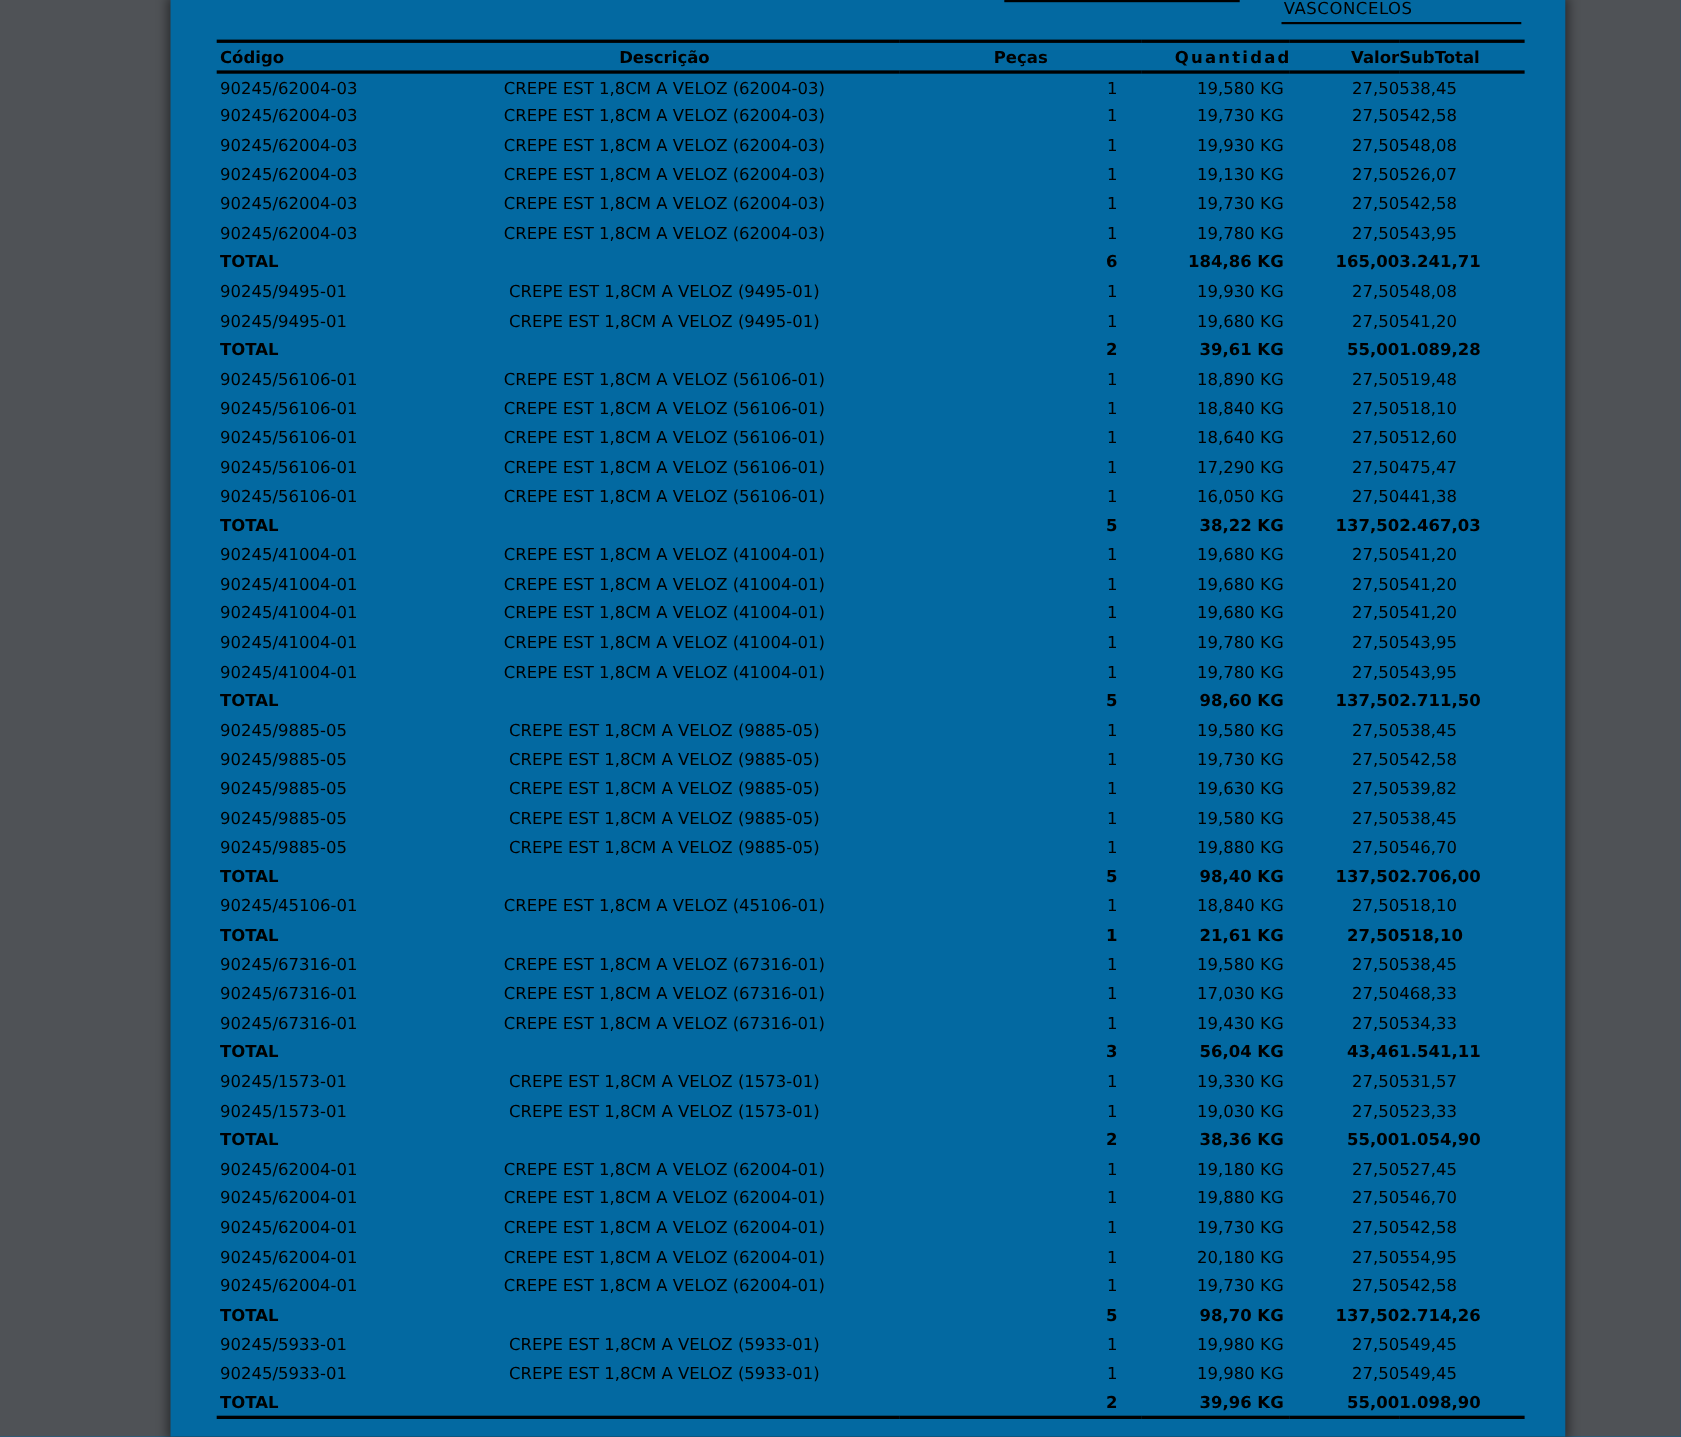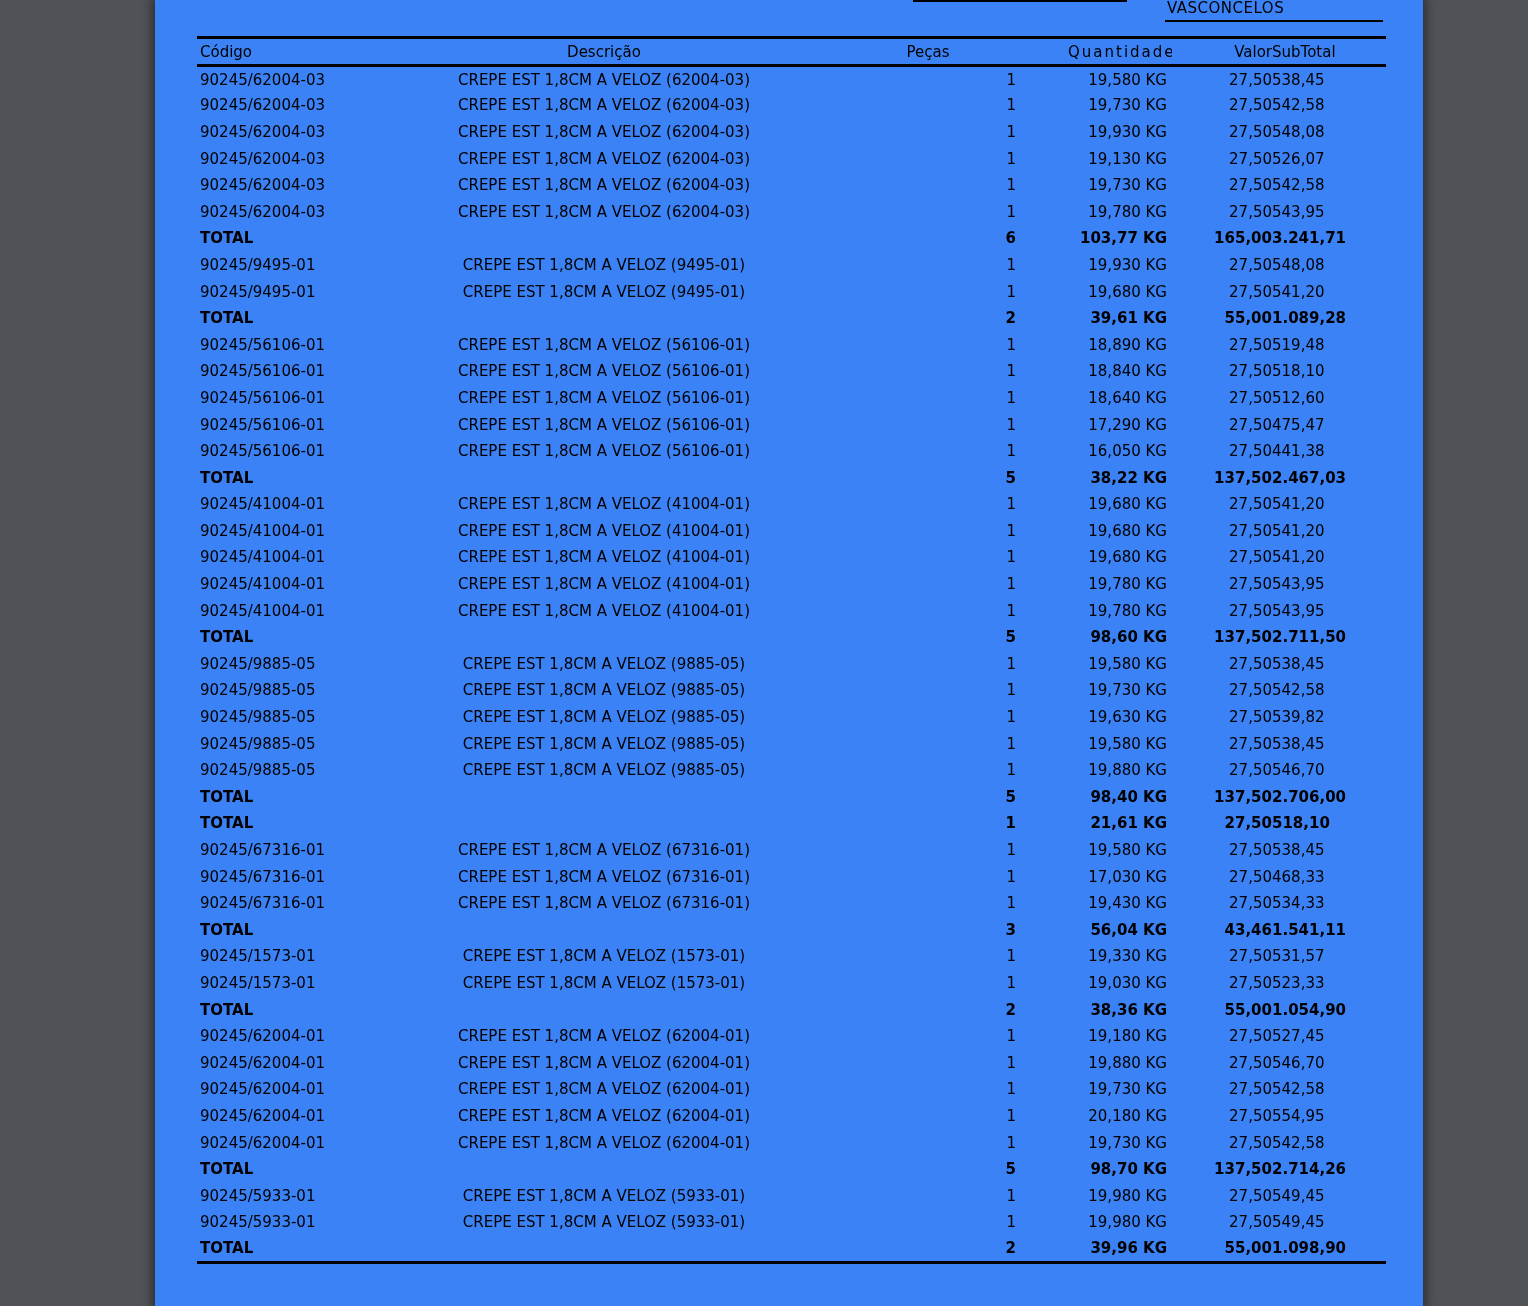--- a/index.html
+++ b/index.html
@@ -8,21 +8,21 @@
     position:relative;
     background:#4f5256;
     overflow:hidden;
     font-family:"DejaVu Sans", sans-serif;
     color:#000;
   }
   .page {
     position:absolute;
     left:155px; top:0;
     width:1268px; height:1306px;
-    background:#3b82f6;
+    background:#0369a1;
     box-shadow:0 0 9px 3px rgba(0,0,0,0.45);
     padding-left:12px;
   }
   .top-partial-rule {
     position:absolute;
     left:758px; top:0;
     width:214px; height:2px;
     background:#000;
   }
   .brand {
@@ -49,21 +49,21 @@
     border-bottom:3px solid #000;
   }
   col.w-codigo   { width:193px; }
   col.w-desc     { width:428px; }
   col.w-pecas    { width:220px; }
   col.w-qtd      { width:134px; }
   col.w-valor    { width:100px; }
   col.w-sub      { width:114px; }
 
   thead tr { height:28px; border-bottom:3px solid #000; }
-  thead th { font-weight:normal; vertical-align:middle; white-space:nowrap; overflow:hidden;margin-left:48px; }
+  thead th { font-weight:bold; vertical-align:middle; white-space:nowrap; overflow:hidden;margin-left:48px; }
   tbody tr { height:26.6px; }
   tbody td { vertical-align:middle; white-space:nowrap; overflow:hidden; }
 
   .c-codigo { text-align:left; padding-left:3px; }
   .c-desc   { text-align:center; }
   th.c-pecas{ text-align:center; }
   td.c-pecas{ text-align:right; padding-right:22px; }
   th.c-qtd  { text-align:right; padding:0; }
   td.c-qtd  { text-align:right; padding-right:5px;margin-top:44px; }
   .c-valor  { text-align:right; }
@@ -155,21 +155,21 @@
     <td class="c-desc">CREPE EST 1,8CM A VELOZ (62004-03)</td>
     <td class="c-pecas">1</td>
     <td class="c-qtd">19,780 KG</td>
     <td class="c-valor">27,50</td>
     <td class="c-sub">543,95</td>
   </tr>
         <tr class="total-row">
     <td class="c-codigo">TOTAL</td>
     <td class="c-desc"></td>
     <td class="c-pecas">6</td>
-    <td class="c-qtd">103,77 KG</td>
+    <td class="c-qtd">184,86 KG</td>
     <td class="c-valor">165,00</td>
     <td class="c-sub">3.241,71</td>
   </tr>
         <tr>
     <td class="c-codigo">90245/9495-01</td>
     <td class="c-desc">CREPE EST 1,8CM A VELOZ (9495-01)</td>
     <td class="c-pecas">1</td>
     <td class="c-qtd">19,930 KG</td>
     <td class="c-valor">27,50</td>
     <td class="c-sub">548,08</td>
@@ -327,20 +327,28 @@
     <td class="c-sub">546,70</td>
   </tr>
         <tr class="total-row">
     <td class="c-codigo">TOTAL</td>
     <td class="c-desc"></td>
     <td class="c-pecas">5</td>
     <td class="c-qtd">98,40 KG</td>
     <td class="c-valor">137,50</td>
     <td class="c-sub">2.706,00</td>
   </tr>
+        <tr>
+    <td class="c-codigo">90245/45106-01</td>
+    <td class="c-desc">CREPE EST 1,8CM A VELOZ (45106-01)</td>
+    <td class="c-pecas">1</td>
+    <td class="c-qtd">18,840 KG</td>
+    <td class="c-valor">27,50</td>
+    <td class="c-sub">518,10</td>
+  </tr>
         <tr class="total-row">
     <td class="c-codigo">TOTAL</td>
     <td class="c-desc"></td>
     <td class="c-pecas">1</td>
     <td class="c-qtd">21,61 KG</td>
     <td class="c-valor">27,50</td>
     <td class="c-sub">518,10</td>
   </tr>
         <tr>
     <td class="c-codigo">90245/67316-01</td>

